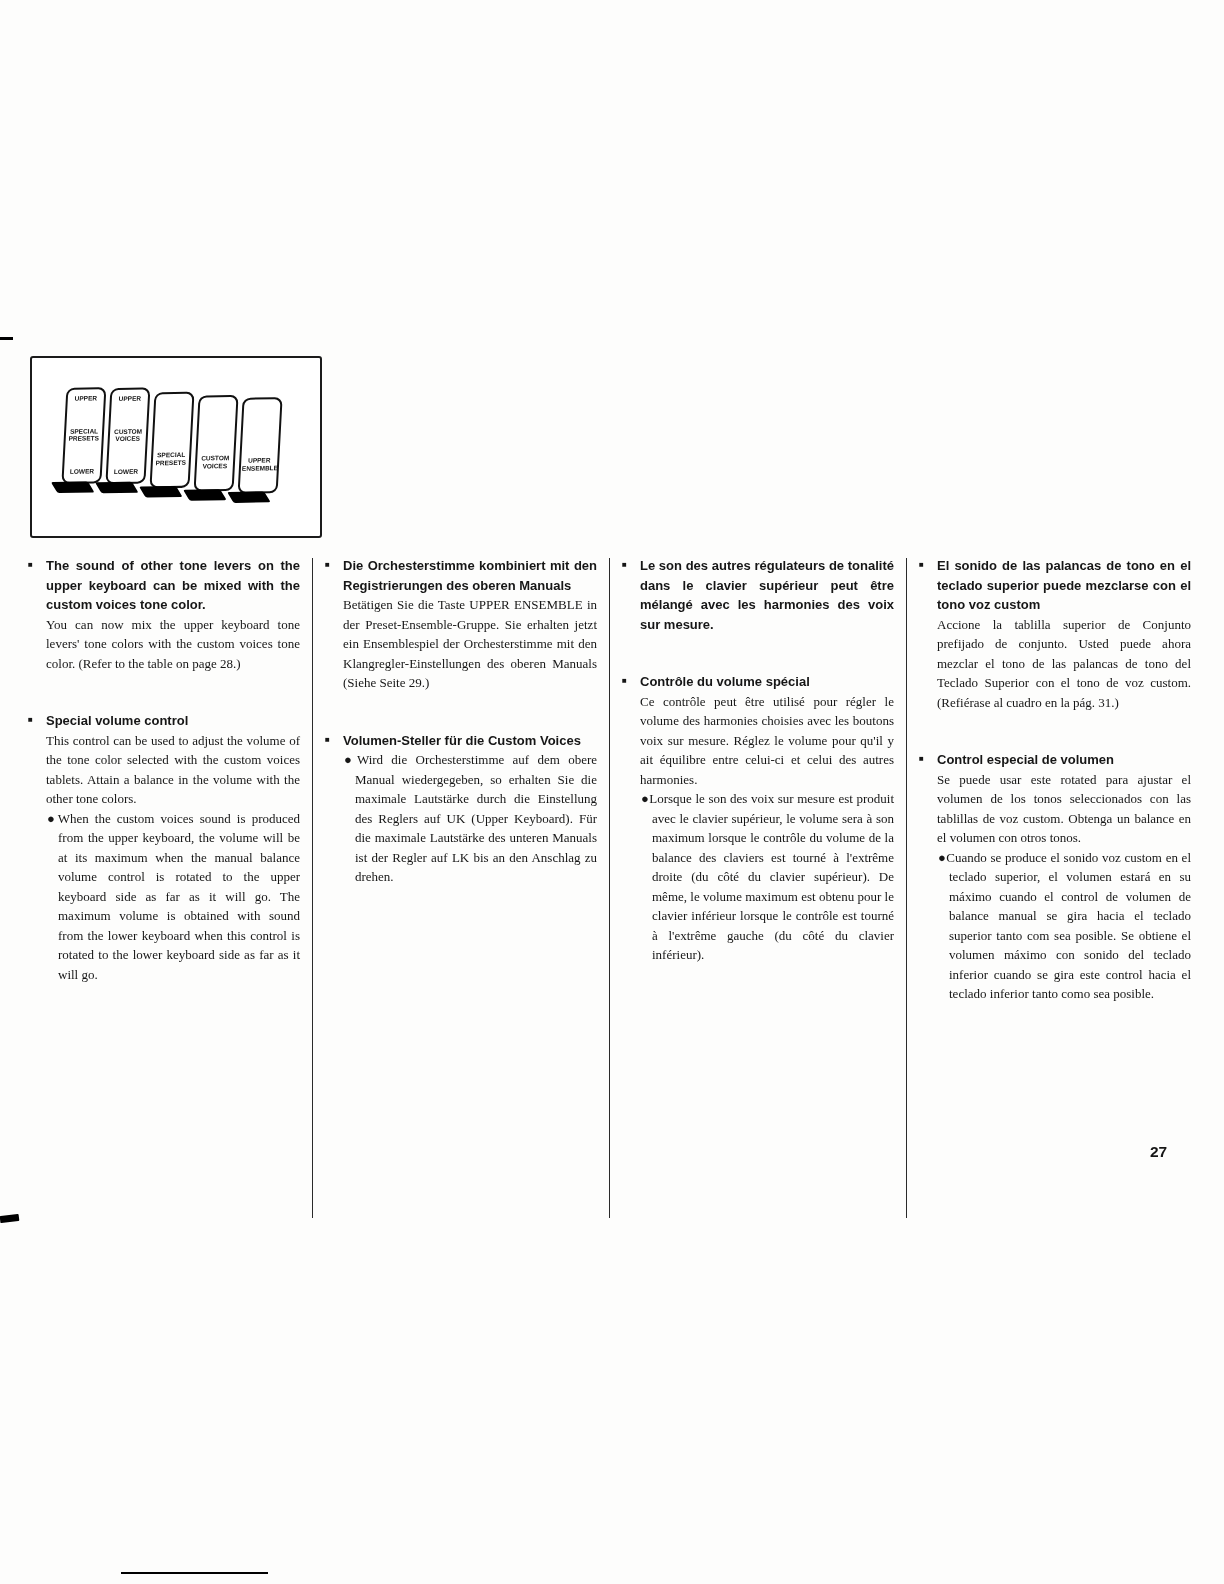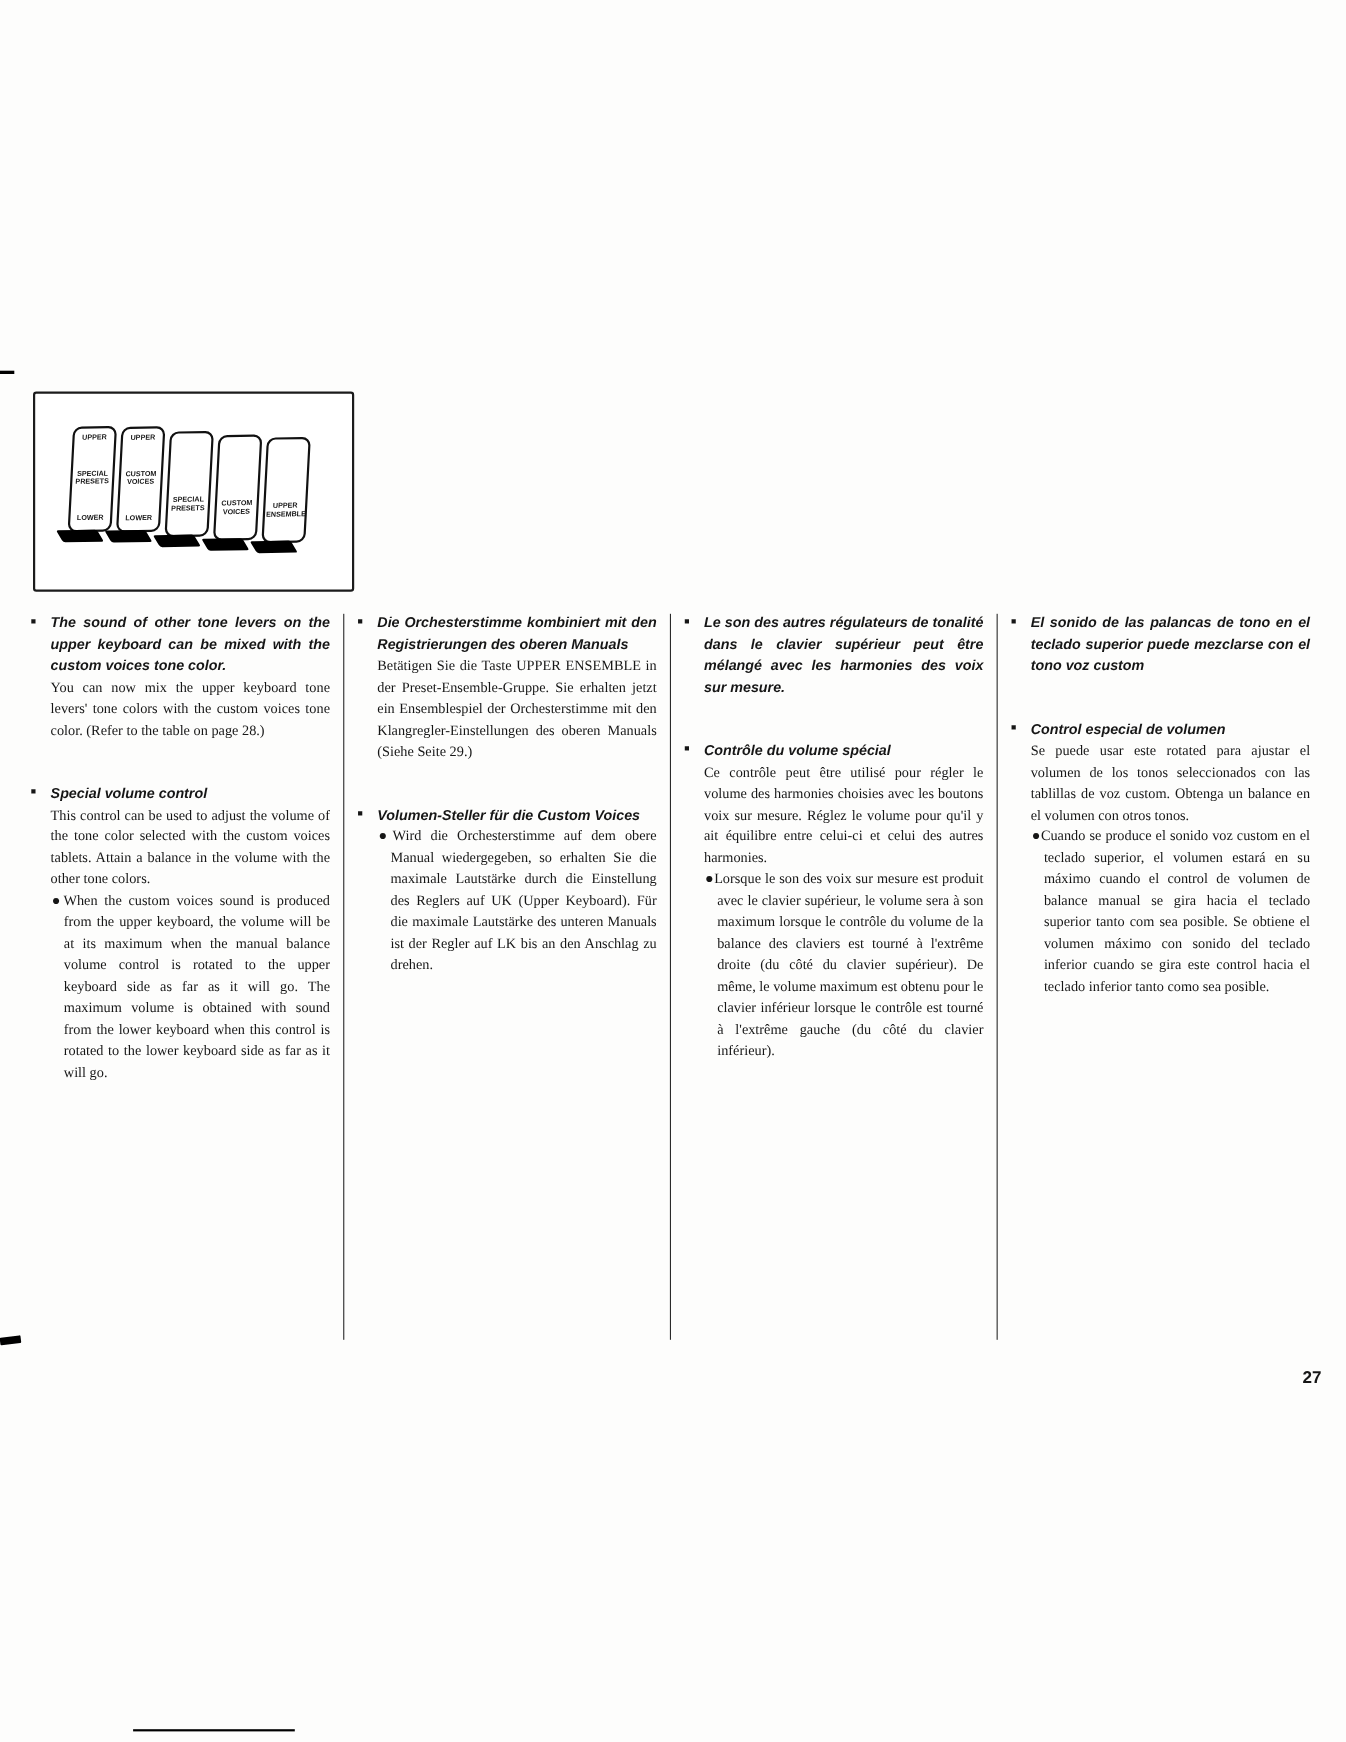--- a/index.html
+++ b/index.html
@@ -60,32 +60,32 @@
   .vrule {
     width:1px; background:#2a2a2a; height:660px;
     margin:2px 12px 0 12px; flex-shrink:0;
   }
   .section-gap { margin-top:38px; }
   .heading { font-weight:bold; display:flex; }
   .sq {
     width:18px; flex-shrink:0;
     font-size:8px; line-height:2.3;
   }
-  .heading .ht { flex:1; text-align:justify;font-style:italic; }
+  .heading .ht { flex:1; text-align:justify; }
   .section p {
     margin:0; padding-left:18px; text-align:justify;font-family:Liberation Serif, serif;
   }
   .section p.bullet {
     padding-left:30px; text-indent:-11px;
   }
 
   
   .pageno {
-    position:absolute; left:1150px; top:1244px;
-    font-weight:bold; font-size:15.5px;margin-left:34px;
+    position:absolute; left:1150px; top:1143px;
+    font-weight:bold; font-size:15.5px;
   }
   .mark-top-left {
     position:absolute; left:0; top:337px;
     width:13px; height:3px; background:#000;
   }
   .mark-bottom-left {
     position:absolute; left:0; top:1215px;
     width:19px; height:7px; background:#000;
     transform:rotate(-7deg); border-radius:1px;
   }
@@ -186,20 +186,21 @@
     </div>
 
     <div class="vrule"></div>
 
     <div class="col">
       <div class="section">
         <div class="heading">
           <span class="sq">■</span>
           <span class="ht">El sonido de las palancas de tono en el teclado superior puede mezclarse con el tono voz custom</span>
         </div>
+        <p>Accione la tablilla superior de Conjunto prefijado de conjunto. Usted puede ahora mezclar el tono de las palancas de tono del Teclado Superior con el tono de voz custom. (Refiérase al cuadro en la pág. 31.)</p>
       </div>
       <div class="section section-gap">
         <div class="heading">
           <span class="sq">■</span>
           <span class="ht">Control especial de volumen</span>
         </div>
         <p>Se puede usar este rotated para ajustar el volumen de los tonos seleccionados con las tablillas de voz custom. Obtenga un balance en el volumen con otros tonos.</p>
         <p class="bullet">●Cuando se produce el sonido voz custom en el teclado superior, el volumen estará en su máximo cuando el control de volumen de balance manual se gira hacia el teclado superior tanto com sea posible. Se obtiene el volumen máximo con sonido del teclado inferior cuando se gira este control hacia el teclado inferior tanto como sea posible.</p>
       </div>
     </div>

